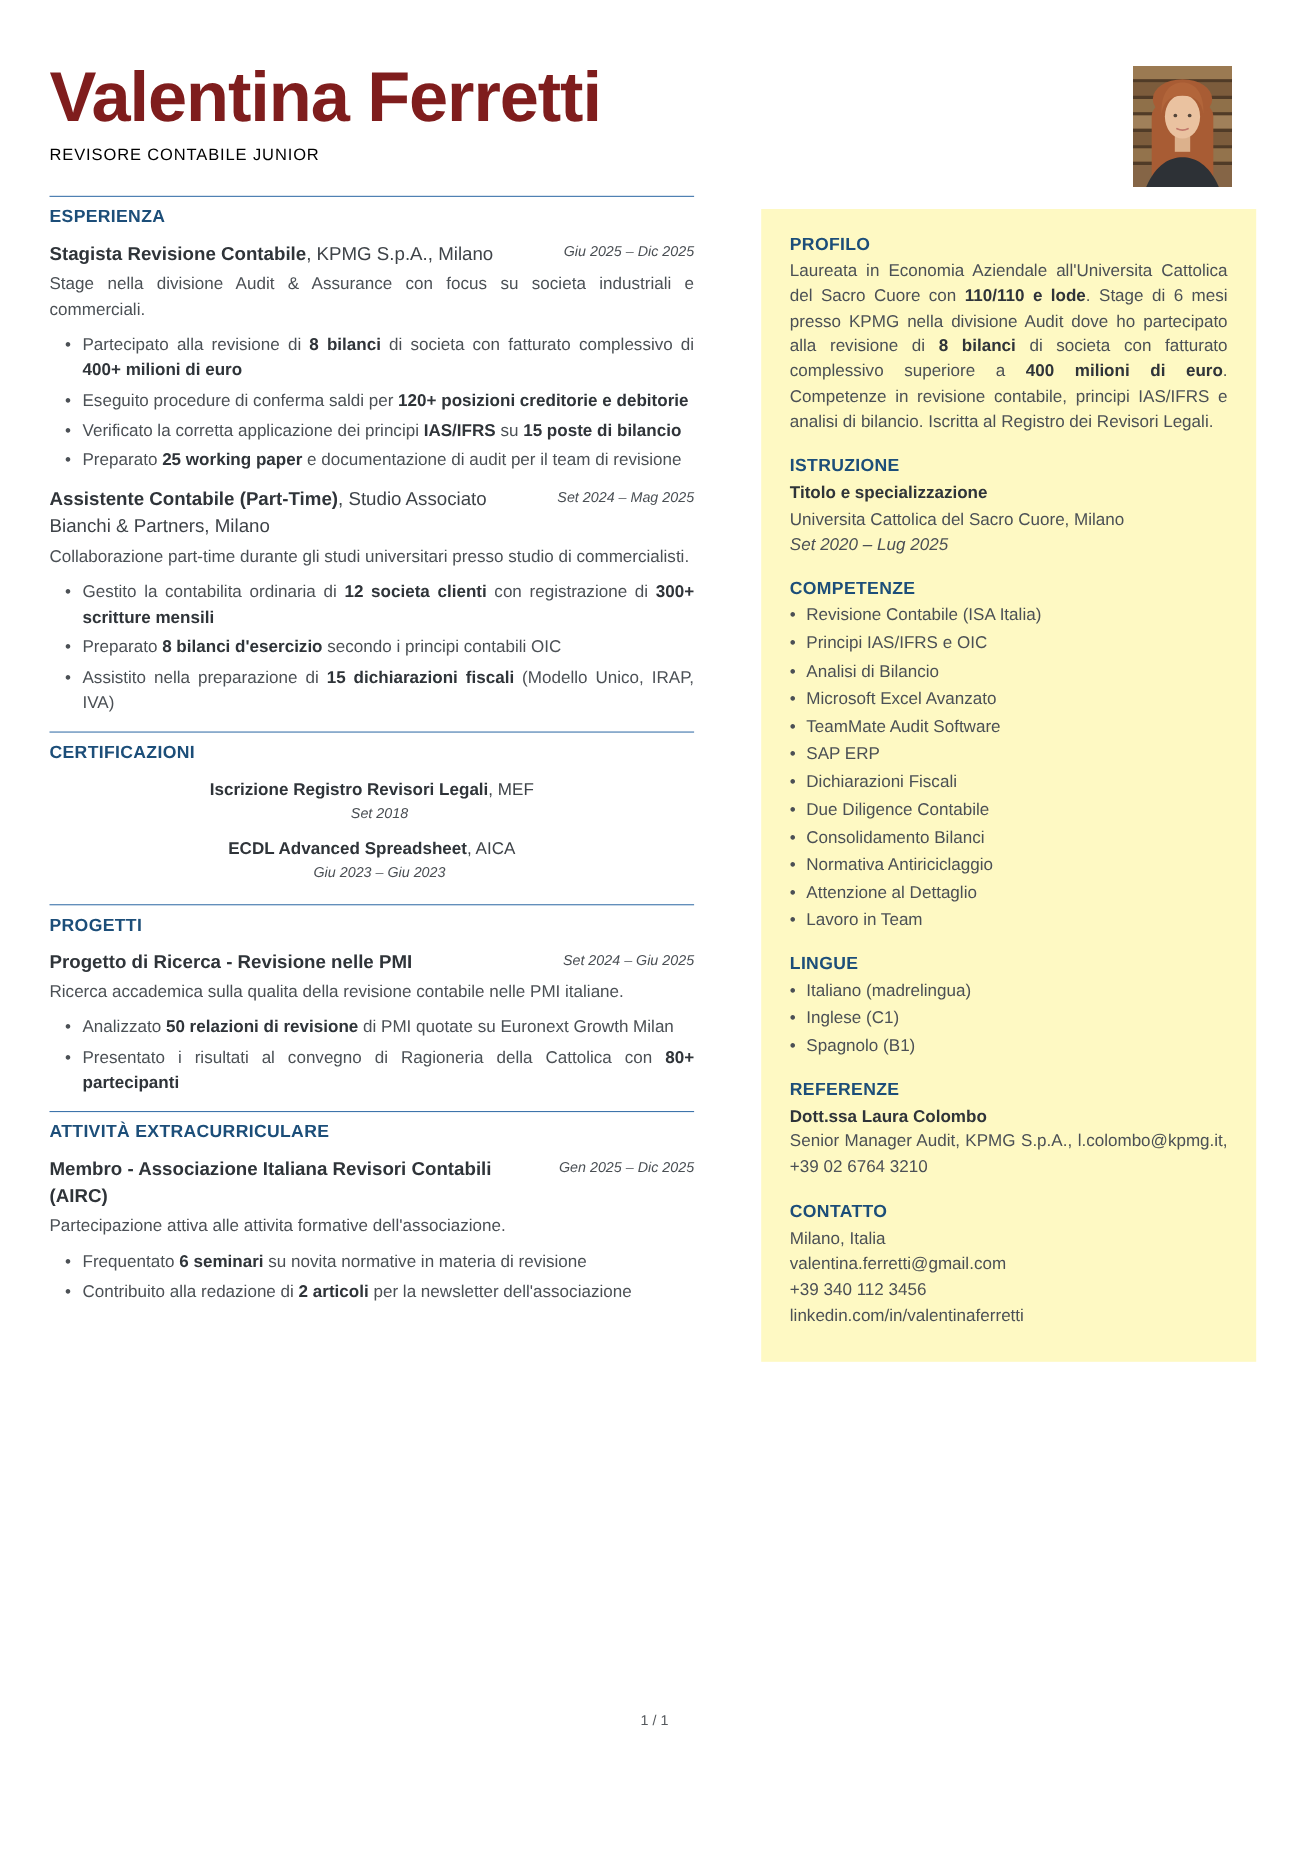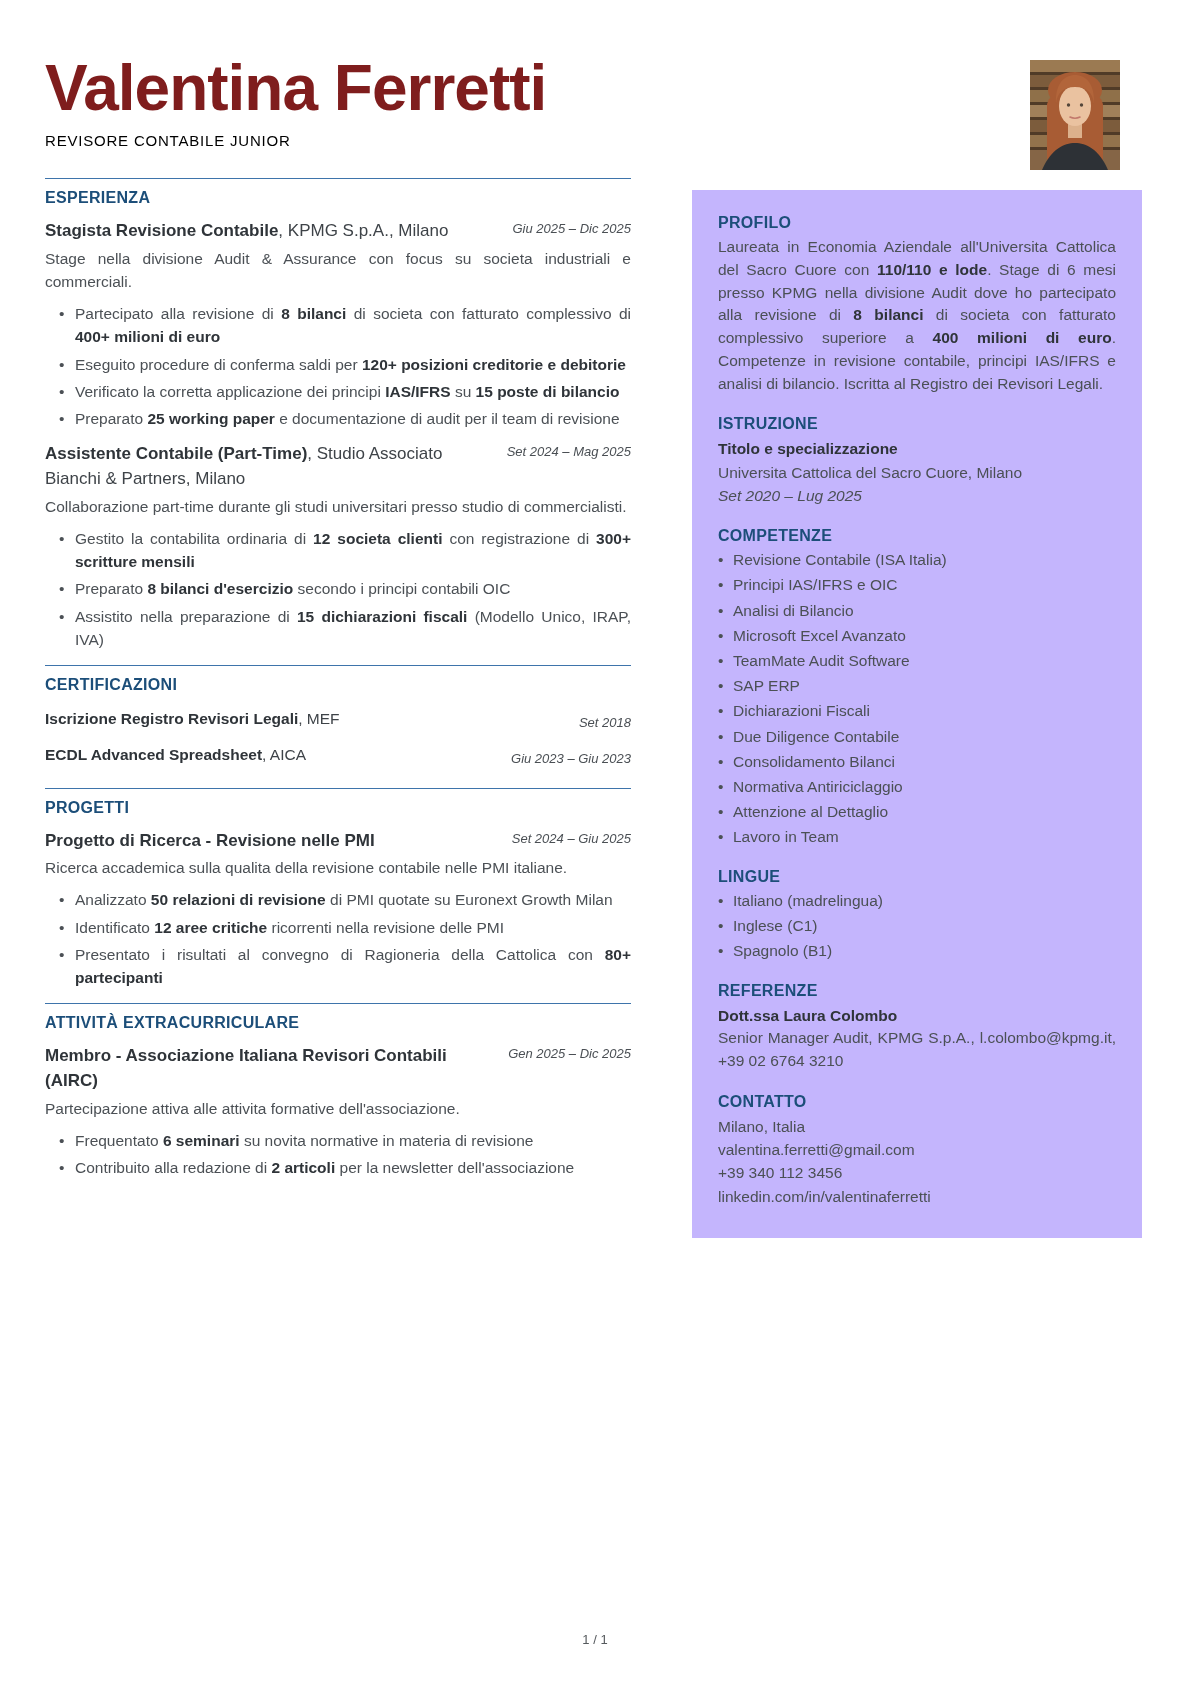--- a/index.html
+++ b/index.html
@@ -46,44 +46,44 @@
   }
   .desc {
     font-size:15.5px; line-height:1.5; text-align:justify; margin-top:3px;
   }
   ul.bullets { list-style:none; margin:9px 0 2px 14px; }
   ul.bullets li {
     position:relative; padding-left:16px; margin-bottom:4px;
     font-size:15.5px; line-height:1.5; text-align:justify;
   }
   ul.bullets li::before { content:"\2022"; position:absolute; left:0; top:0; color:#4b5055; }
-  .cert-row { display:flex; align-items:flex-end; margin-top:14px; }
+  .cert-row { display:flex; align-items:center; margin-top:14px;flex-direction:column; }
   .cert-title { flex:1 1 auto; font-size:15.5px; line-height:1.4; color:#3e4348; }
   .section-gap { height:8px; }
   
   .sidebar {
     position:absolute; left:692px; top:190px; width:450px;
-    background:#c4b5fd; padding:24px 26px 30px 26px;
+    background:#fef9c3; padding:24px 26px 30px 26px;
   }
   .sidebar h2.sec-head { margin-top:0; }
   .sb-section { margin-bottom:20px; }
   .sb-section:last-child { margin-bottom:0; }
   .sb-text { font-size:15.5px; line-height:1.47; text-align:justify; margin-top:4px; }
   .sb-line { font-size:15.5px; line-height:1.5; }
   .sb-line.b-line { font-weight:700; color:#2f3439; }
   .sb-line.i-line { font-style:italic; }
   ul.sb-list { list-style:none; margin-top:2px; }
   ul.sb-list li {
     position:relative; padding-left:15px; margin-bottom:3.5px;
     font-size:15.5px; line-height:1.4;
   }
   ul.sb-list li::before { content:"\2022"; position:absolute; left:0; top:0; }
   
   .footer {
-    position:absolute; left:0; right:0; top:1632px; text-align:center;
+    position:absolute; left:0; right:0; top:1556px; text-align:center;
     font-size:13px; color:#55595d;
   }
 </style>
 </head>
 <body>
 
 <div class="page">
 
   <div class="header">
     <div class="name">Valentina Ferretti</div>
@@ -170,21 +170,20 @@
     <div class="section">
       <h2 class="sec-head">PROGETTI</h2>
       <div class="entry">
         <div class="entry-head">
           <p class="entry-title"><span class="b">Progetto di Ricerca - Revisione nelle PMI</span></p>
           <span class="date">Set 2024 – Giu 2025</span>
         </div>
         <p class="desc">Ricerca accademica sulla qualita della revisione contabile nelle PMI italiane.</p>
         <ul class="bullets">
             <li><span>Analizzato </span><span class="b">50 relazioni di revisione</span><span> di PMI quotate su Euronext Growth Milan</span></li>
-            <li><span>Identificato </span><span class="b">12 aree critiche</span><span> ricorrenti nella revisione delle PMI</span></li>
             <li><span>Presentato i risultati al convegno di Ragioneria della Cattolica con </span><span class="b">80+ partecipanti</span></li>
           </ul>
       </div>
     </div>
 
     <hr class="divider">
     <div class="section">
       <h2 class="sec-head">ATTIVITÀ EXTRACURRICULARE</h2>
       <div class="entry">
         <div class="entry-head">

